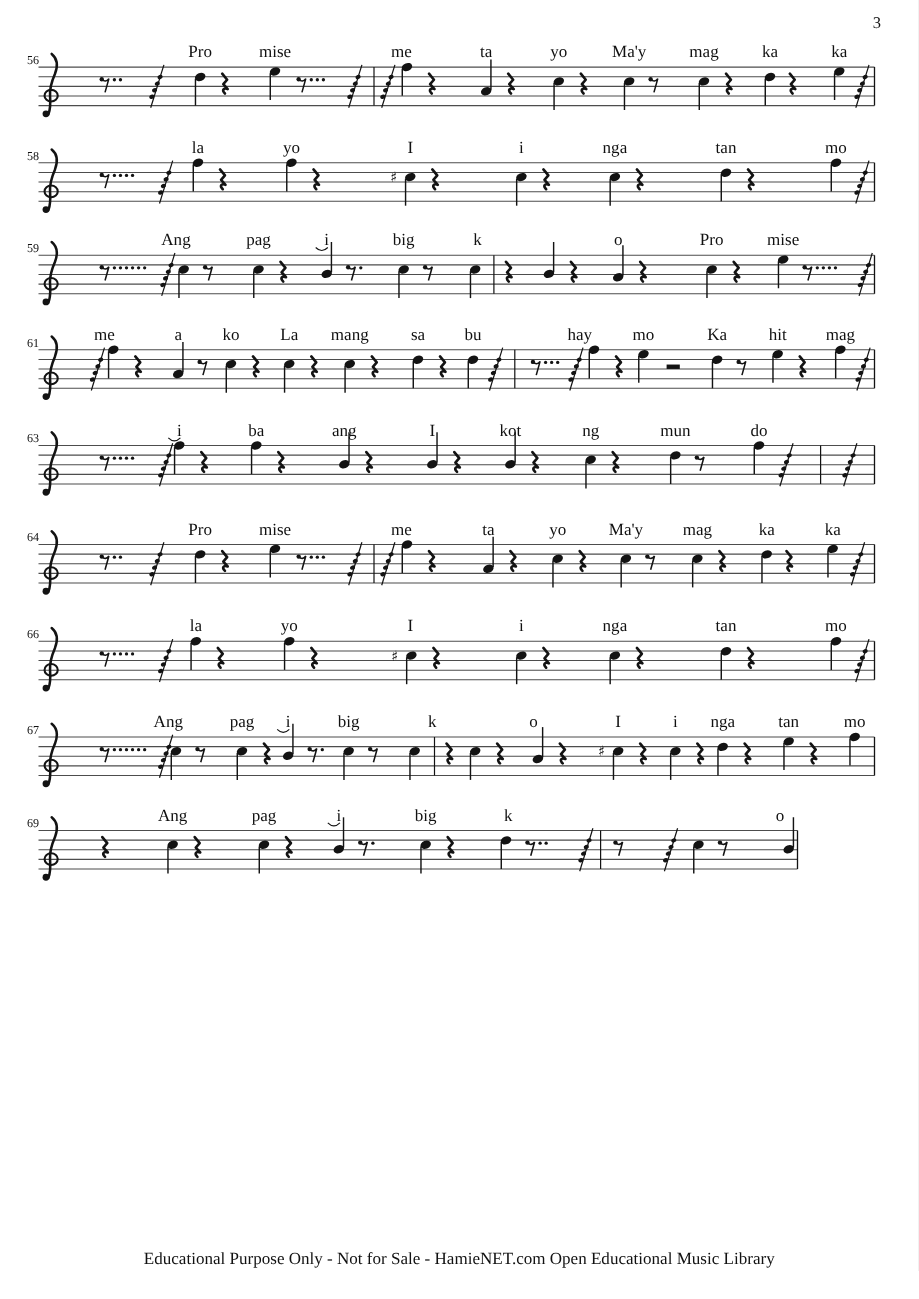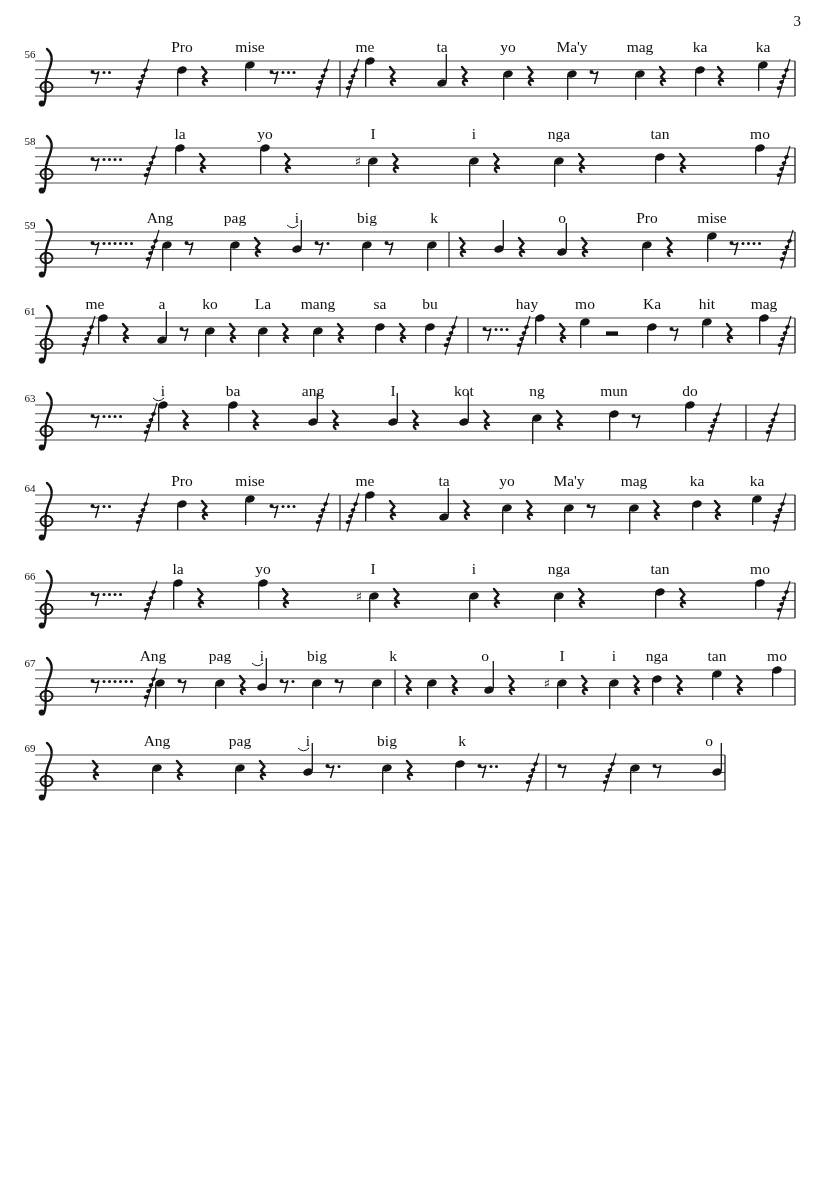--- a/index.html
+++ b/index.html
@@ -935,13 +935,14 @@
         </g>
         <text x="157" y="746" text-anchor="middle" class="lyric">Ang</text>
         <text x="240" y="746" text-anchor="middle" class="lyric">pag</text>
         <text x="308" y="746" text-anchor="middle" class="lyric">i</text>
         <path d="M 298,748 Q 303.5,753.5 309,748" fill="none" stroke="#131313" stroke-width="1"></path>
         <text x="387" y="746" text-anchor="middle" class="lyric">big</text>
         <text x="462" y="746" text-anchor="middle" class="lyric">k</text>
         <text x="709" y="746" text-anchor="middle" class="lyric">o</text>
       </g>
     </svg>
+  <div class="footer">Educational Purpose Only - Not for Sale - HamieNET.com Open Educational Music Library</div>
 </div>
 
 </body></html>

